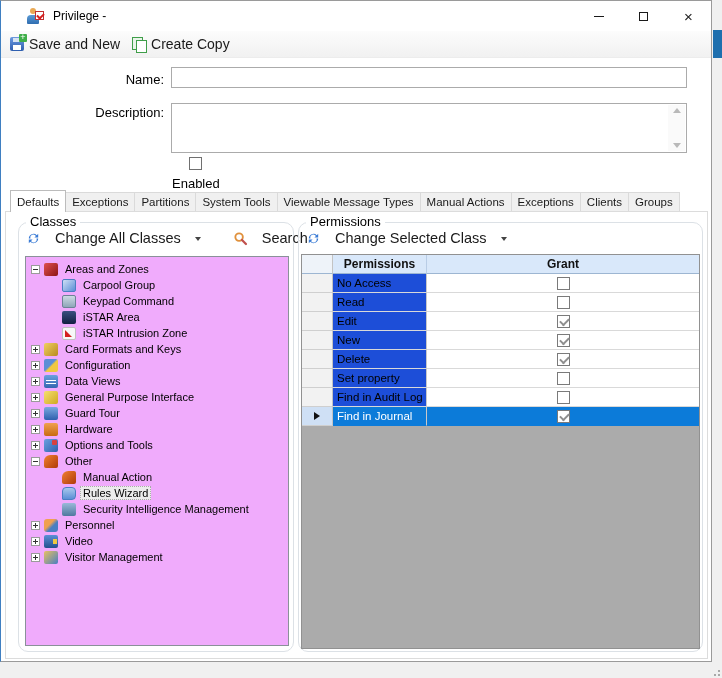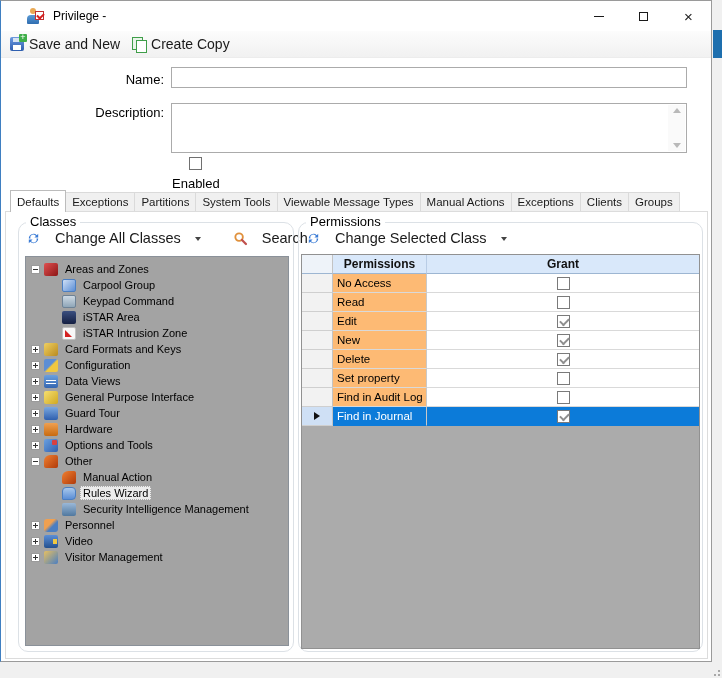--- a/index.html
+++ b/index.html
@@ -72,21 +72,21 @@
   .groupbox { position:absolute; border:1px solid #dce1e6; border-radius:10px; }
   .gb-classes { left:12px; top:10px; width:276px; height:430px; }
   .gb-permissions { left:292px; top:10px; width:405px; height:430px; }
   .gb-legend { position:absolute; top:-9px; left:7px; background:#fff; padding:0 4px; font-size:13px; }
 
   .linkbar { position:absolute; top:7px; left:7px; display:flex; align-items:center; gap:14px; font-size:14.5px; color:#1a1a1a; white-space:nowrap; }
   .caret { width:0; height:0; border-left:3px solid transparent; border-right:3px solid transparent; border-top:4px solid #444; margin-top:2px; }
   .link-sep { width:4px; }
 
   
-  .tree-box { position:absolute; left:6px; right:4px; top:33px; bottom:5px; border:1px solid #8a9199; background:#a3a3a3; padding-top:4px; overflow:hidden; }
+  .tree-box { position:absolute; left:6px; right:4px; top:33px; bottom:5px; border:1px solid #8a9199; background:#f0abfc; padding-top:4px; overflow:hidden; }
   .tree-row { height:16px; display:flex; align-items:center; font-size:11px; }
   .tree-row.level-0 { padding-left:5px; }
   .tree-row.level-1 { padding-left:23px; }
   .expander { width:9px; height:9px; border:1px solid #9a9a9a; background:#fff; position:relative; margin-right:4px; flex:none; }
   .expander::before { content:""; position:absolute; left:1px; right:1px; top:3px; height:1px; background:#333; }
   .expander.exp-plus::after { content:""; position:absolute; top:1px; bottom:1px; left:3px; width:1px; background:#333; }
   .expander.exp-none { visibility:hidden; }
   .tree-icon { width:14px; height:13px; border-radius:2px; margin-right:4px; flex:none; position:relative; }
   .tree-label { padding:0 2px; white-space:nowrap; border:1px solid transparent; }
   .tree-row.selected .tree-label { background:#ececec; border:1px dotted #aaa; }
@@ -119,21 +119,21 @@
   .perm-table { position:absolute; left:2px; top:31px; width:399px; height:395px; background:#ababab; border:1px solid #919191; overflow:hidden; }
   .perm-row { display:flex; height:19px; }
   .cell-rowhdr { width:31px; flex:none; background:#f2f2f2; border-right:1px solid #c3c3c3; border-bottom:1px solid #cfcfcf;
                  display:flex; align-items:center; justify-content:center; }
   .perm-row.header .cell-rowhdr { background:#eef3f9; border-bottom:1px solid #9db6d2; }
   .cell-hdr { background:#d9e8fa; font-weight:bold; font-size:12px; display:flex; align-items:center; justify-content:center;
               border-right:1px solid #b9cde6; border-bottom:1px solid #9db6d2; color:#111; }
   .cell-hdr.col-perm { width:94px; flex:none; }
   .cell-hdr.col-grant { flex:1; border-right:none; }
   .cell-perm { width:94px; flex:none; padding-left:4px; font-size:11.5px; display:flex; align-items:center;
-               background:#fdba74; border-right:1px solid #c9c9c9; border-bottom:1px solid #d9d9d9; }
+               background:#1d4ed8; border-right:1px solid #c9c9c9; border-bottom:1px solid #d9d9d9; }
   .cell-grant { flex:1; background:#fff; border-bottom:1px solid #d9d9d9; display:flex; align-items:center; justify-content:center; }
   .perm-row.selected .cell-perm, .perm-row.selected .cell-grant { background:#0c7bd9; color:#fff; border-bottom-color:#0c7bd9; }
   .perm-row.selected .cell-rowhdr { background:#cfe0f5; }
   .row-arrow { width:0; height:0; border-top:4px solid transparent; border-bottom:4px solid transparent; border-left:6px solid #111; visibility:hidden; }
   .row-arrow.visible { visibility:visible; }
   .gridcheck { width:13px; height:13px; background:#fff; border:1px solid #7a7a7a; position:relative; flex:none; }
   .gridcheck.checked::after { content:""; position:absolute; left:2px; top:2px; width:7px; height:4px;
       border-left:2px solid #8f8f8f; border-bottom:2px solid #8f8f8f; transform:rotate(-45deg); }
 </style>
 </head>

